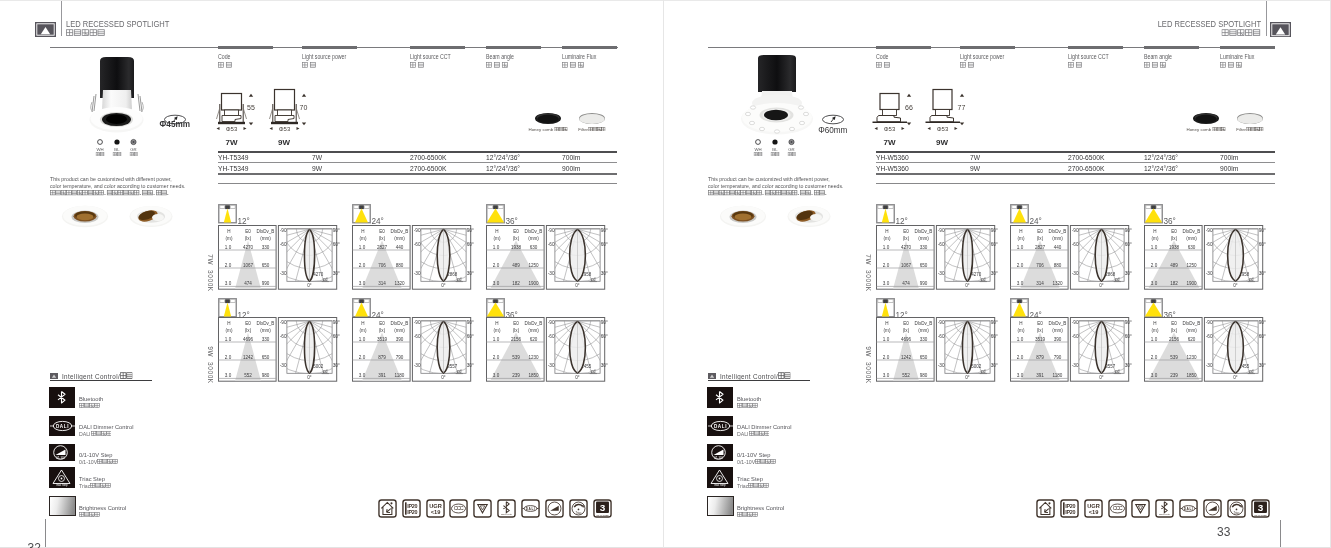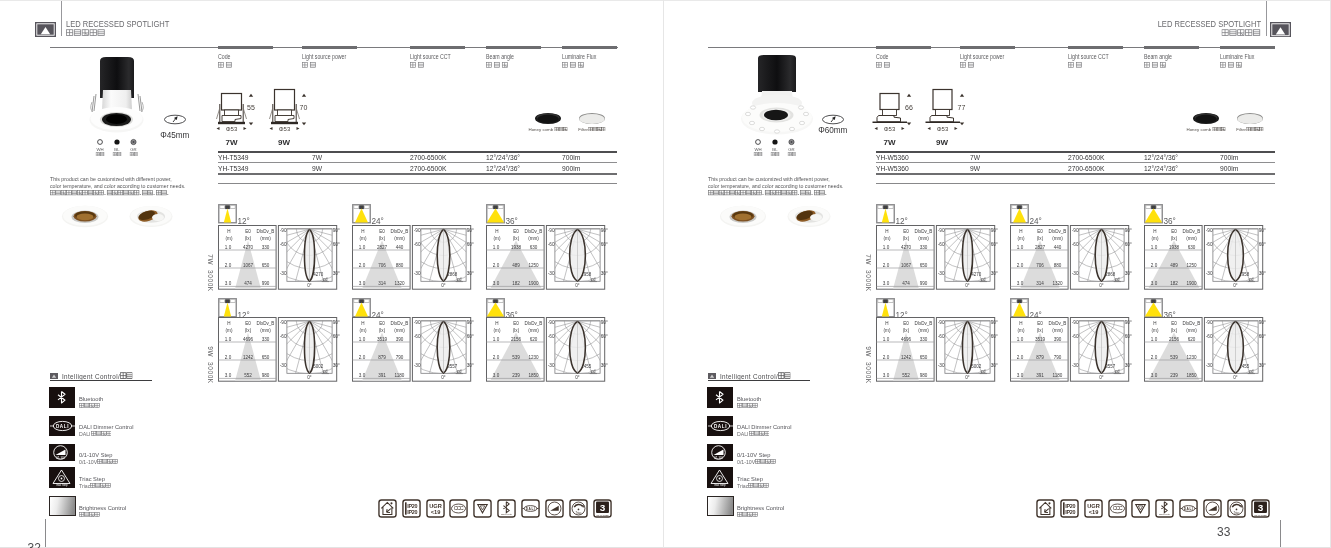--- a/index.html
+++ b/index.html
@@ -178,21 +178,21 @@
 <ellipse cx="30.5" cy="65.5" rx="14.5" ry="6.6" fill="#1a1a1a"></ellipse>
 <ellipse cx="30.5" cy="65.2" rx="10.5" ry="4.8" fill="#000"></ellipse>
 </svg>
 
 <svg style="position:absolute;left:162.8px;top:113px" width="24" height="12" viewBox="0 0 24 12">
 <ellipse cx="12" cy="6.5" rx="10.5" ry="4.3" fill="none" stroke="#3c3c3e" stroke-width="0.9"></ellipse>
 <line x1="10" y1="9" x2="13.5" y2="4.6" stroke="#222" stroke-width="0.9"></line>
 <path d="M14.6,3.2 L10.9,4.9 L13.8,7.1 Z" fill="#222"></path>
 </svg>
 
-<div style="position:absolute;left:174.8px;top:132px;font-size:8.2px;line-height:1;color:#353537;letter-spacing:0px;white-space:nowrap;font-weight:normal;transform:translateX(-50%);transform-origin:center top;">Φ45mm</div>
+<div style="position:absolute;left:174.8px;top:121px;font-size:8.2px;line-height:1;color:#353537;letter-spacing:0px;white-space:nowrap;font-weight:bold;transform:translateX(-50%);transform-origin:center top;">Φ45mm</div>
 
 <svg style="position:absolute;left:214.0px;top:88px" width="46" height="46" viewBox="0 0 46 46">
       <rect x="7.5" y="5.5" width="20" height="16.5" fill="#fff" stroke="#3b332d" stroke-width="1.2"></rect>
       <path d="M5.8,16 L5.8,34 M29.2,16 L29.2,34" stroke="#3b332d" stroke-width="1"></path>
       <path d="M5.8,20 L2.5,31 M29.2,20 L32.5,31" stroke="#7a736d" stroke-width="0.8" fill="none"></path>
       <rect x="10.5" y="22" width="14" height="5.5" fill="#fff" stroke="#3b332d" stroke-width="0.9"></rect>
       <path d="M8,27.5 L27,27.5 L27,30.5 L21,31.5 L21,33.5 L8,33.5 Z" fill="#fff" stroke="#3b332d" stroke-width="0.9"></path>
       <rect x="4" y="33.8" width="27" height="2.4" fill="#2e2824"></rect>
       <path d="M2.5,40.5 L5.5,39 L5.5,42 Z M32.5,40.5 L29.5,39 L29.5,42 Z" fill="#3b332d"></path>
       <text x="17.5" y="42.7" font-size="6" fill="#47413c" text-anchor="middle" font-family="Liberation Sans">Φ53</text>

